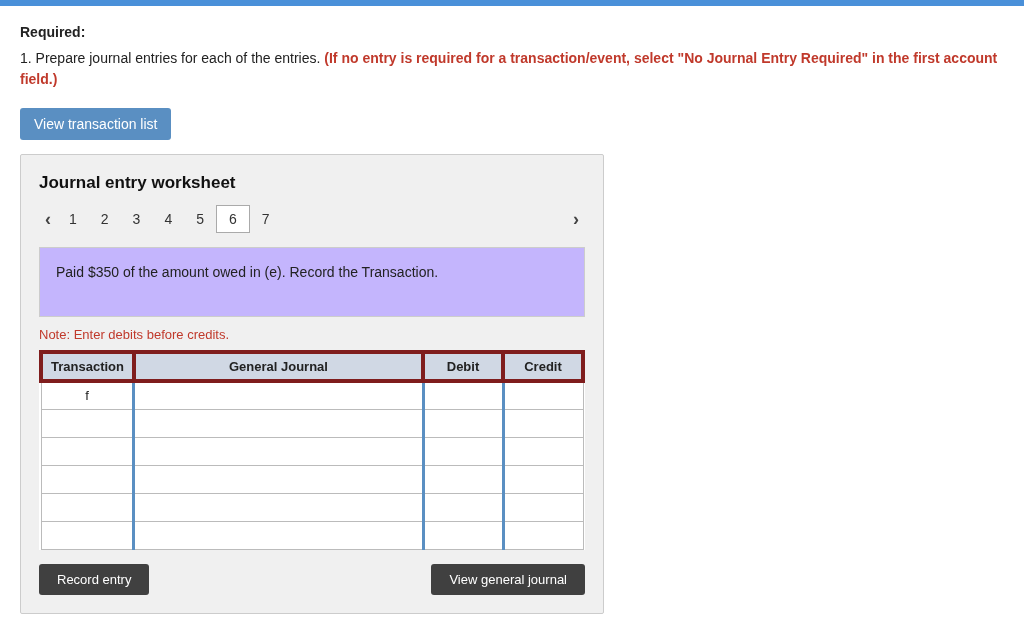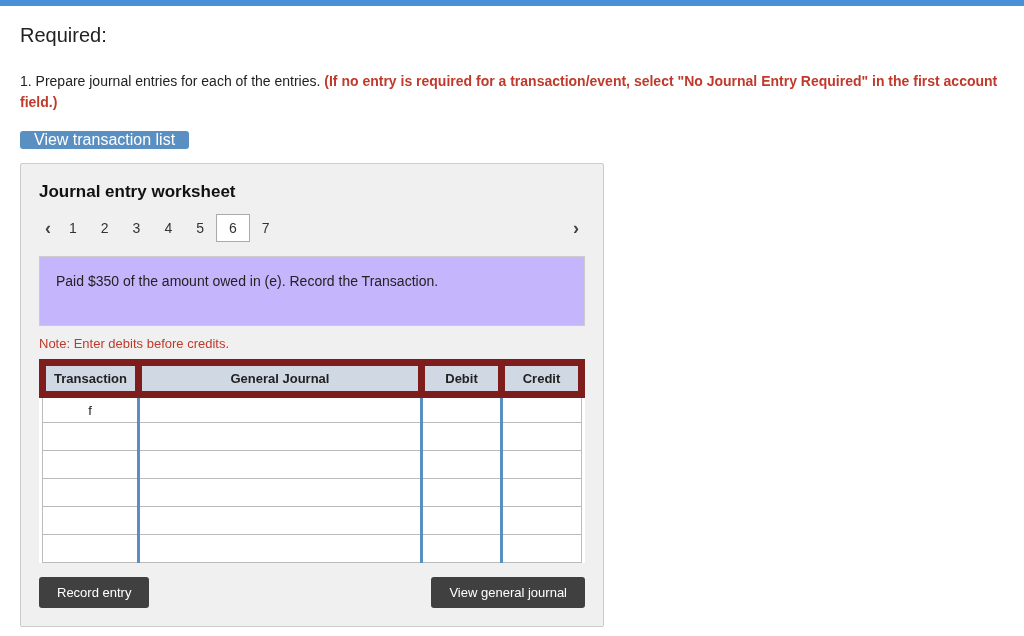--- a/index.html
+++ b/index.html
@@ -16,42 +16,42 @@
       background: #4a90d9;
       width: 100%;
     }
 
     .page-content {
       padding: 18px 20px 20px 20px;
       max-width: 1024px;
     }
 
     .required-label {
-      font-weight: normal;
-      margin-bottom: 24px;
-      font-size: 20px;
+      font-weight: bold;
+      margin-bottom: 8px;
+      font-size: 14px;
     }
 
     .instruction {
       font-size: 14px;
       margin-bottom: 18px;
       line-height: 1.5;
     }
 
     .instruction .highlight {
       color: #c0392b;
       font-weight: bold;
     }
 
     .view-transaction-btn {
       background: #5a8fc2;
       color: #fff;
       border: none;
-      padding: 0 14px;
-      font-size: 16px;
+      padding: 8px 14px;
+      font-size: 14px;
       cursor: pointer;
       border-radius: 3px;
       margin-bottom: 14px;
       display: inline-block;
     }
 
     .worksheet-container {
       border: 1px solid #ccc;
       background: #f0f0f0;
       padding: 18px 18px 18px 18px;
@@ -115,21 +115,21 @@
 
     .journal-table {
       width: 100%;
       border-collapse: collapse;
       background: #fff;
       margin-bottom: 14px;
     }
 
     .journal-table thead tr th {
       background: #d0d8e4;
-      border: 7px solid #7f1d1d;
+      border: 4px solid #7f1d1d;
       padding: 5px 8px;
       font-size: 13px;
       font-weight: bold;
       text-align: center;
     }
 
     .journal-table thead tr th:first-child {
       text-align: center;
       width: 90px;
     }

